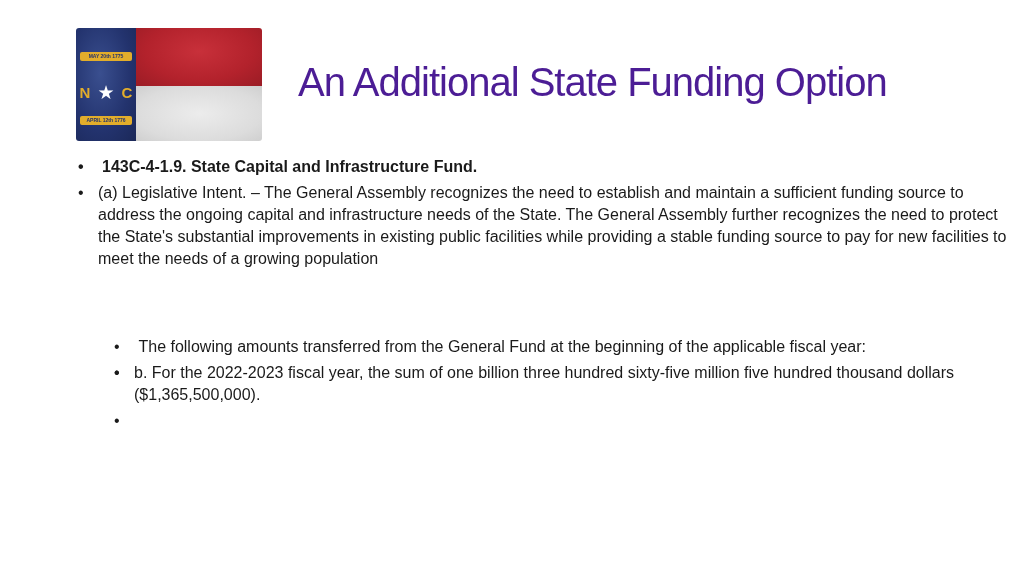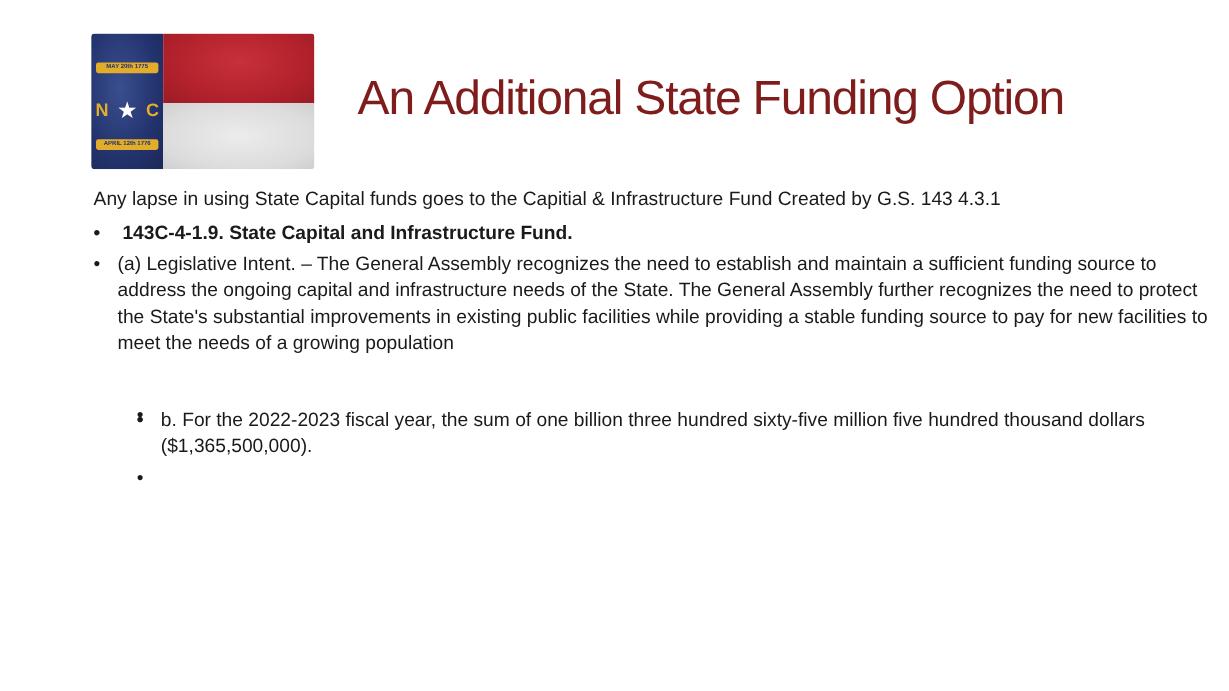--- a/index.html
+++ b/index.html
@@ -30,21 +30,21 @@
     }
     .ribbon.top { top: 24px; }
     .ribbon.bottom { top: 88px; }
     .nc {
       position: absolute; top: 56px; left: 0; width: 60px; display: flex; justify-content: space-around;
       align-items: center; color: #e2ad2b; font-weight: bold; font-size: 15px;
     }
     .nc .star { color: #ffffff; font-size: 19px; line-height: 15px; }
     .title {
       position: absolute; left: 298px; top: 60px; font-size: 40px; letter-spacing: -1px;
-      color: #7f1d1d; white-space: nowrap;
+      color: #4c1d95; white-space: nowrap;
     }
     .body-text { position: absolute; left: 78px; top: 156px; width: 930px; font-size: 16px; line-height: 22px; }
     .intro { margin: 0 0 6px 0; }
     .bullet { position: relative; padding-left: 20px; margin: 0 0 4px 0; }
     .bullet .dot { position: absolute; left: 0; top: 0; }
     .b-bold { font-weight: bold; padding-left: 24px; }
     .sub { position: absolute; left: 114px; top: 336px; width: 880px; font-size: 16px; line-height: 22px; }
     .sub .bullet { margin-bottom: 4px; }
   </style>
 </head>
@@ -59,34 +59,34 @@
     <span>N</span>
     <span class="star">★</span>
     <span>C</span>
   </div>
   <div class="ribbon bottom">APRIL 12th 1776</div>
 </div>
 
 <div class="title">An Additional State Funding Option</div>
 
 <div class="body-text">
-  <p class="intro">Any lapse in using State Capital funds goes to the Capitial &amp; Infrastructure Fund Created by G.S. 143 4.3.1</p>
   <div class="bullet b-bold">
     <span class="dot">•</span>
     <span>143C-4-1.9. State Capital and Infrastructure Fund.</span>
   </div>
   <div class="bullet">
     <span class="dot">•</span>
     <span>(a) Legislative Intent. – The General Assembly recognizes the need to establish and maintain a sufficient funding source to address the ongoing capital and infrastructure needs of the State. The General Assembly further recognizes the need to protect the State's substantial improvements in existing public facilities while providing a stable funding source to pay for new facilities to meet the needs of a growing population</span>
   </div>
 </div>
 
 <div class="sub">
   <div class="bullet">
     <span class="dot">•</span>
+    <span style="white-space:pre-wrap"> The following amounts transferred from the General Fund at the beginning of the applicable fiscal year:</span>
   </div>
   <div class="bullet">
     <span class="dot">•</span>
   </div>
   <div class="bullet">
     <span class="dot">•</span>
     <span>b. For the 2022-2023 fiscal year, the sum of one billion three hundred sixty-five million five hundred thousand dollars ($1,365,500,000).</span>
   </div>
   <div class="bullet">
     <span class="dot">•</span>

